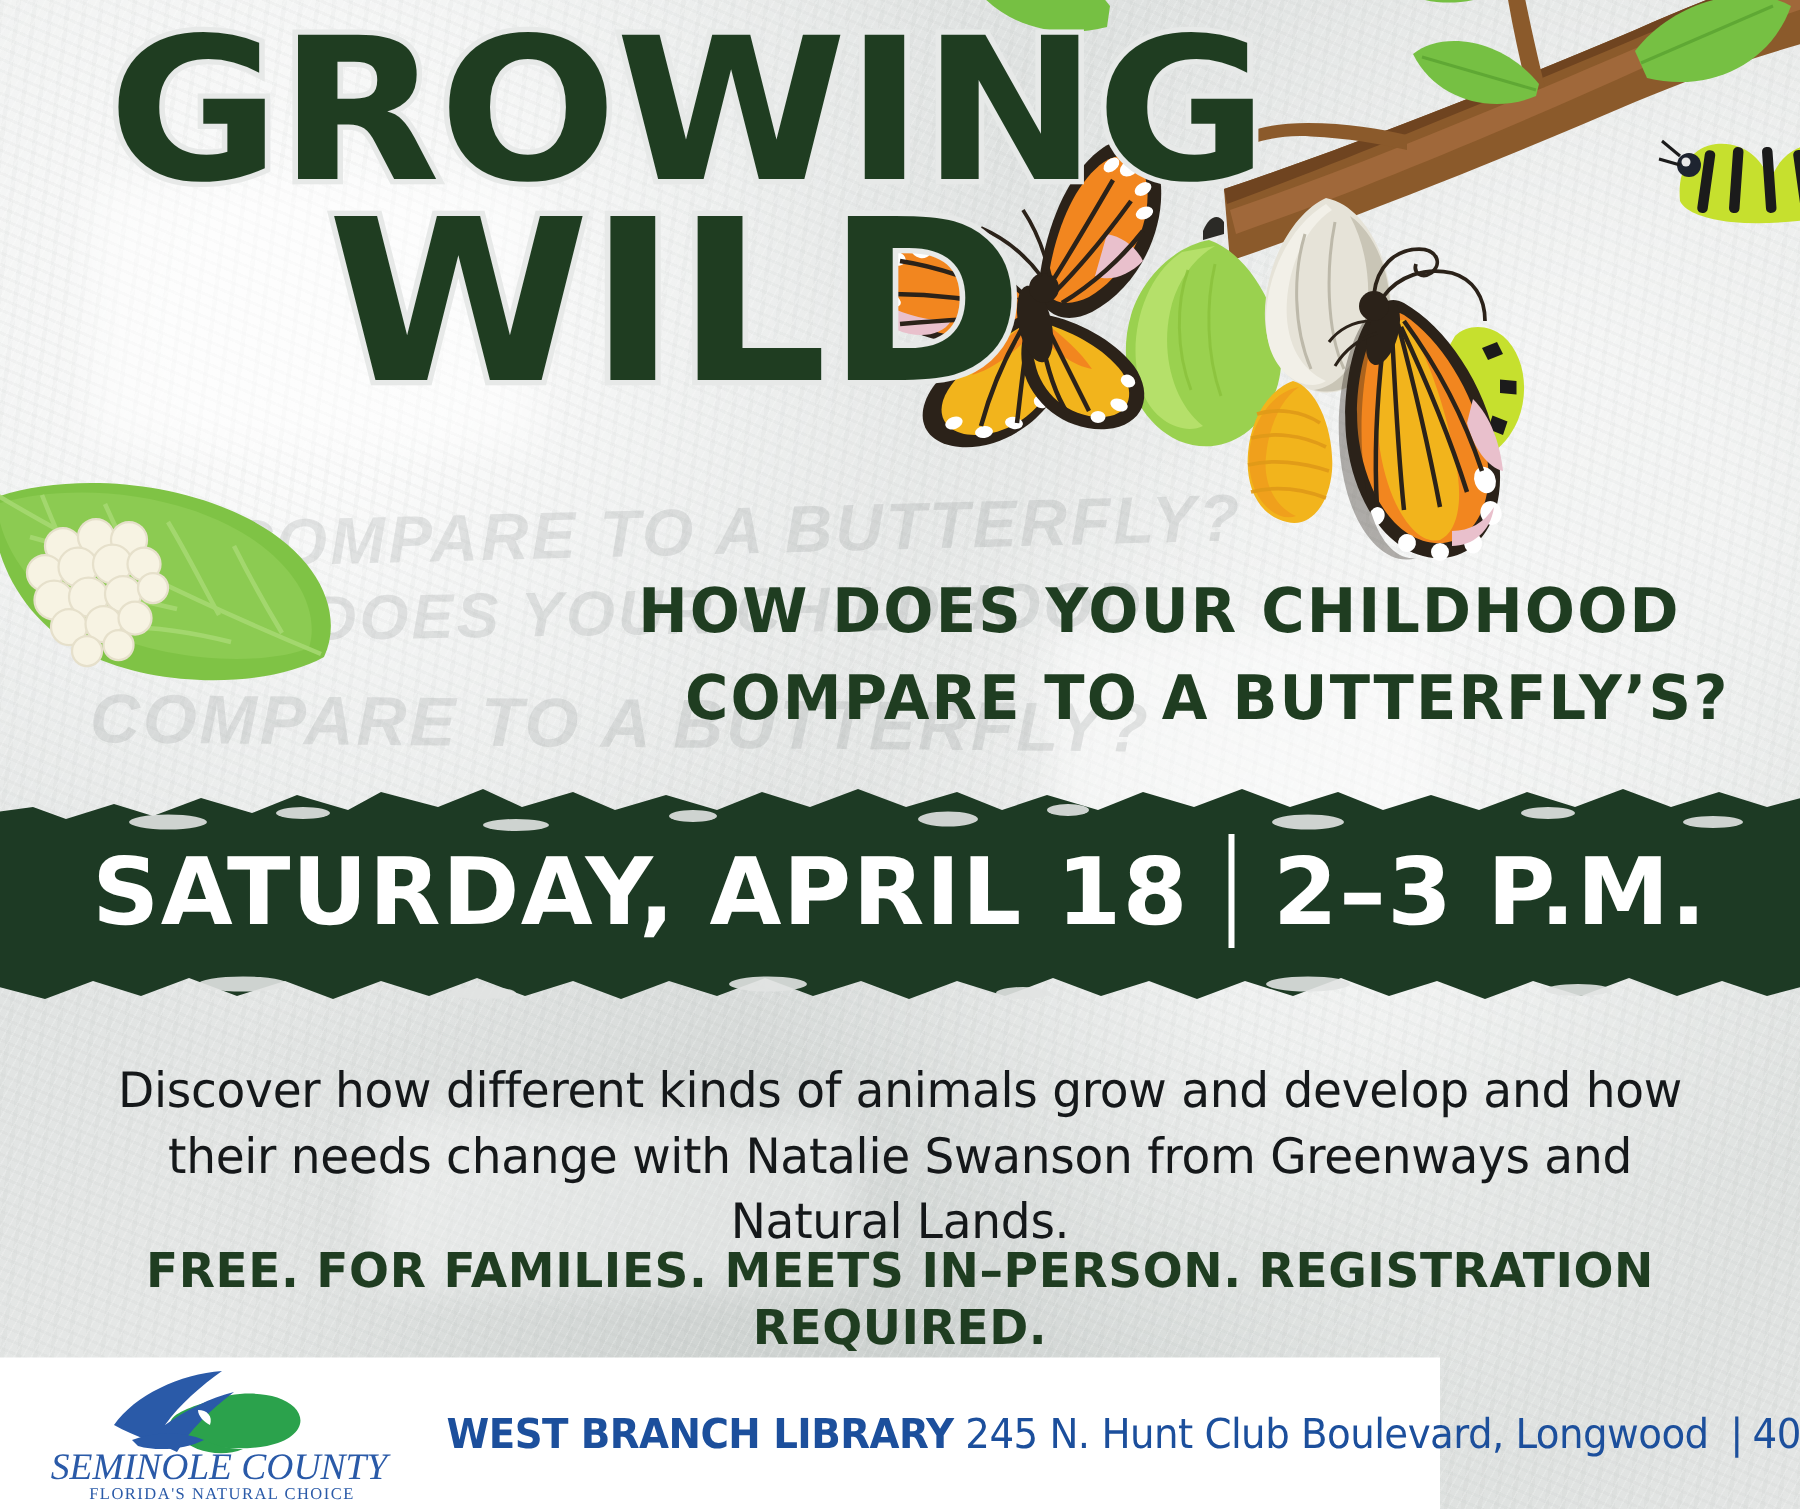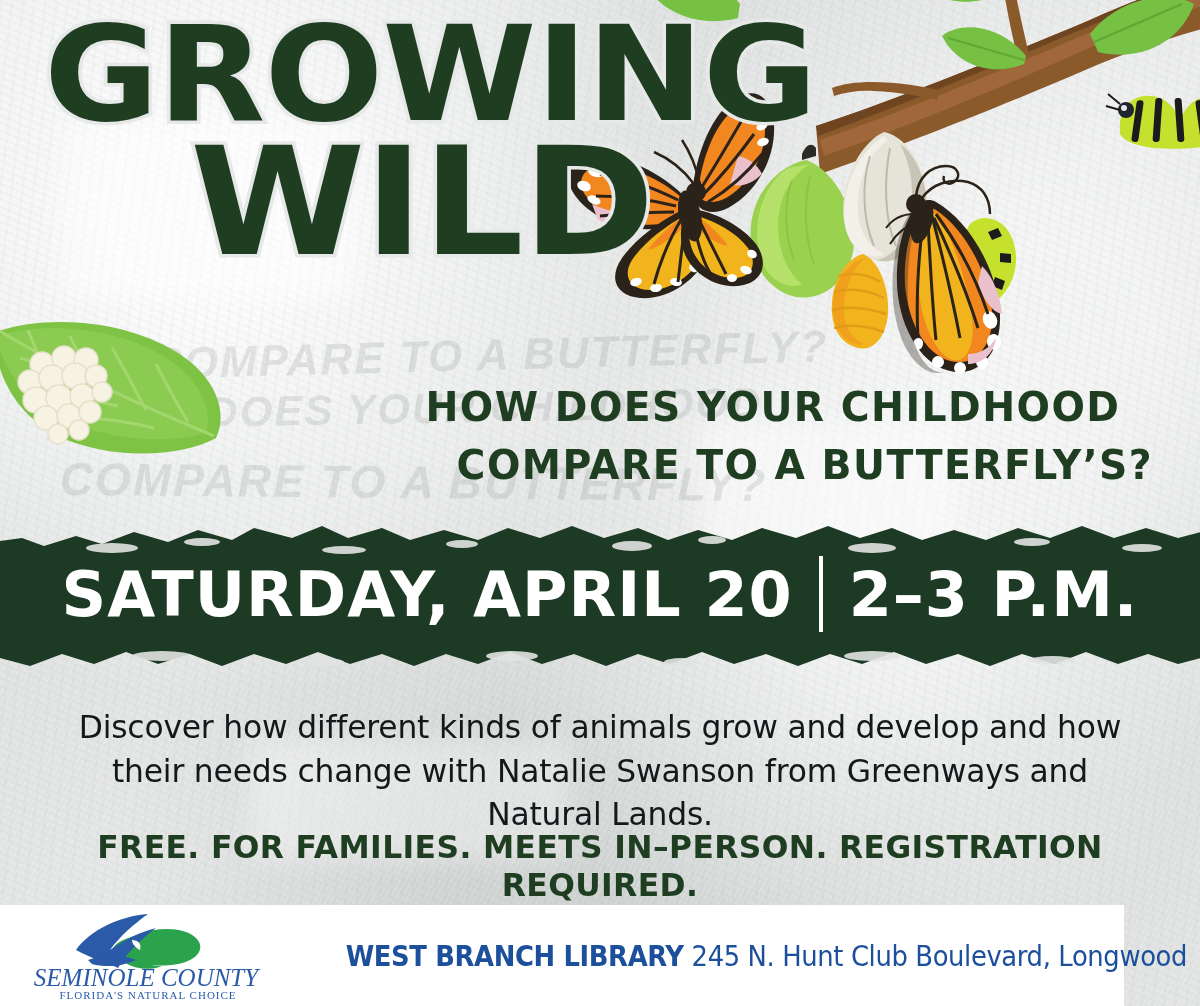--- a/index.html
+++ b/index.html
@@ -44,21 +44,21 @@
     letter-spacing: 2px;
     white-space: nowrap;
     pointer-events: none;
     text-transform: uppercase;
   }
   #ghost1 { left: 150px; top: 330px; font-size: 44px; transform: rotate(-1.5deg); }
   #ghost2 { left: 85px; top: 385px; font-size: 42px; transform: rotate(-1deg); }
   #ghost3 { left: 60px; top: 455px; font-size: 46px; transform: rotate(.5deg); }
 
   
-  .title-block { position: absolute; left: 0; top: 18px; width: 640px; z-index: 6; }
+  .title-block { position: absolute; left: 0; top: 18px; width: 640px; z-index: 6; padding-left: 28px; }
   .title-line {
     font-family: "DejaVu Sans", sans-serif;
     font-weight: 700;
     color: #1f3d21;
     line-height: .86;
     letter-spacing: -1px;
     -webkit-text-stroke: 7px #e7e9e8;
     paint-order: stroke fill;
     text-shadow: 0 0 0 #e7e9e8;
   }
@@ -121,24 +121,24 @@
     font-weight: 700;
     color: #1f3d21;
     font-size: 32px;
     letter-spacing: .4px;
     transform: scaleX(.98);
     transform-origin: center;
   }
 
   
   .footer {
-    position: absolute; left: 0; bottom: 0; width: 1124px; height: 101px;
+    position: absolute; left: 0; bottom: 0; width: 960px; height: 101px;
     background: #ffffff;
     z-index: 9;
-    display: flex; align-items: center; gap: 48px;
+    display: flex; align-items: center;
   }
   .logo { position: relative; width: 236px; height: 92px; margin-left: 28px; flex: 0 0 auto; }
   .logo svg { position: absolute; left: 0; top: 0; }
   .footer-text {
     flex: 1 1 auto;
     text-align: center;
     padding-right: 6px;
     white-space: nowrap;
     font-family: "DejaVu Sans", sans-serif;
     color: #1c4f9c;
@@ -458,21 +458,21 @@
         <ellipse cx="1150" cy="32" rx="20" ry="4"></ellipse>
         <ellipse cx="170" cy="140" rx="30" ry="5"></ellipse>
         <ellipse cx="330" cy="146" rx="22" ry="4"></ellipse>
         <ellipse cx="520" cy="140" rx="26" ry="5"></ellipse>
         <ellipse cx="690" cy="146" rx="18" ry="4"></ellipse>
         <ellipse cx="880" cy="140" rx="28" ry="5"></ellipse>
         <ellipse cx="1060" cy="144" rx="22" ry="4"></ellipse>
       </g>
     </svg>
     <div class="banner-text">
-      <span>SATURDAY, APRIL 20</span>
+      <span>SATURDAY, APRIL 18</span>
       <span class="banner-sep"></span>
       <span>2–3 P.M.</span>
     </div>
   </div>
 
   <div class="desc">Discover how different kinds of animals grow and develop and how their needs change with Natalie Swanson from Greenways and Natural Lands.</div>
 
   <div class="tagline">FREE. FOR FAMILIES. MEETS IN–PERSON. REGISTRATION REQUIRED.</div>
 
   <div class="footer">

